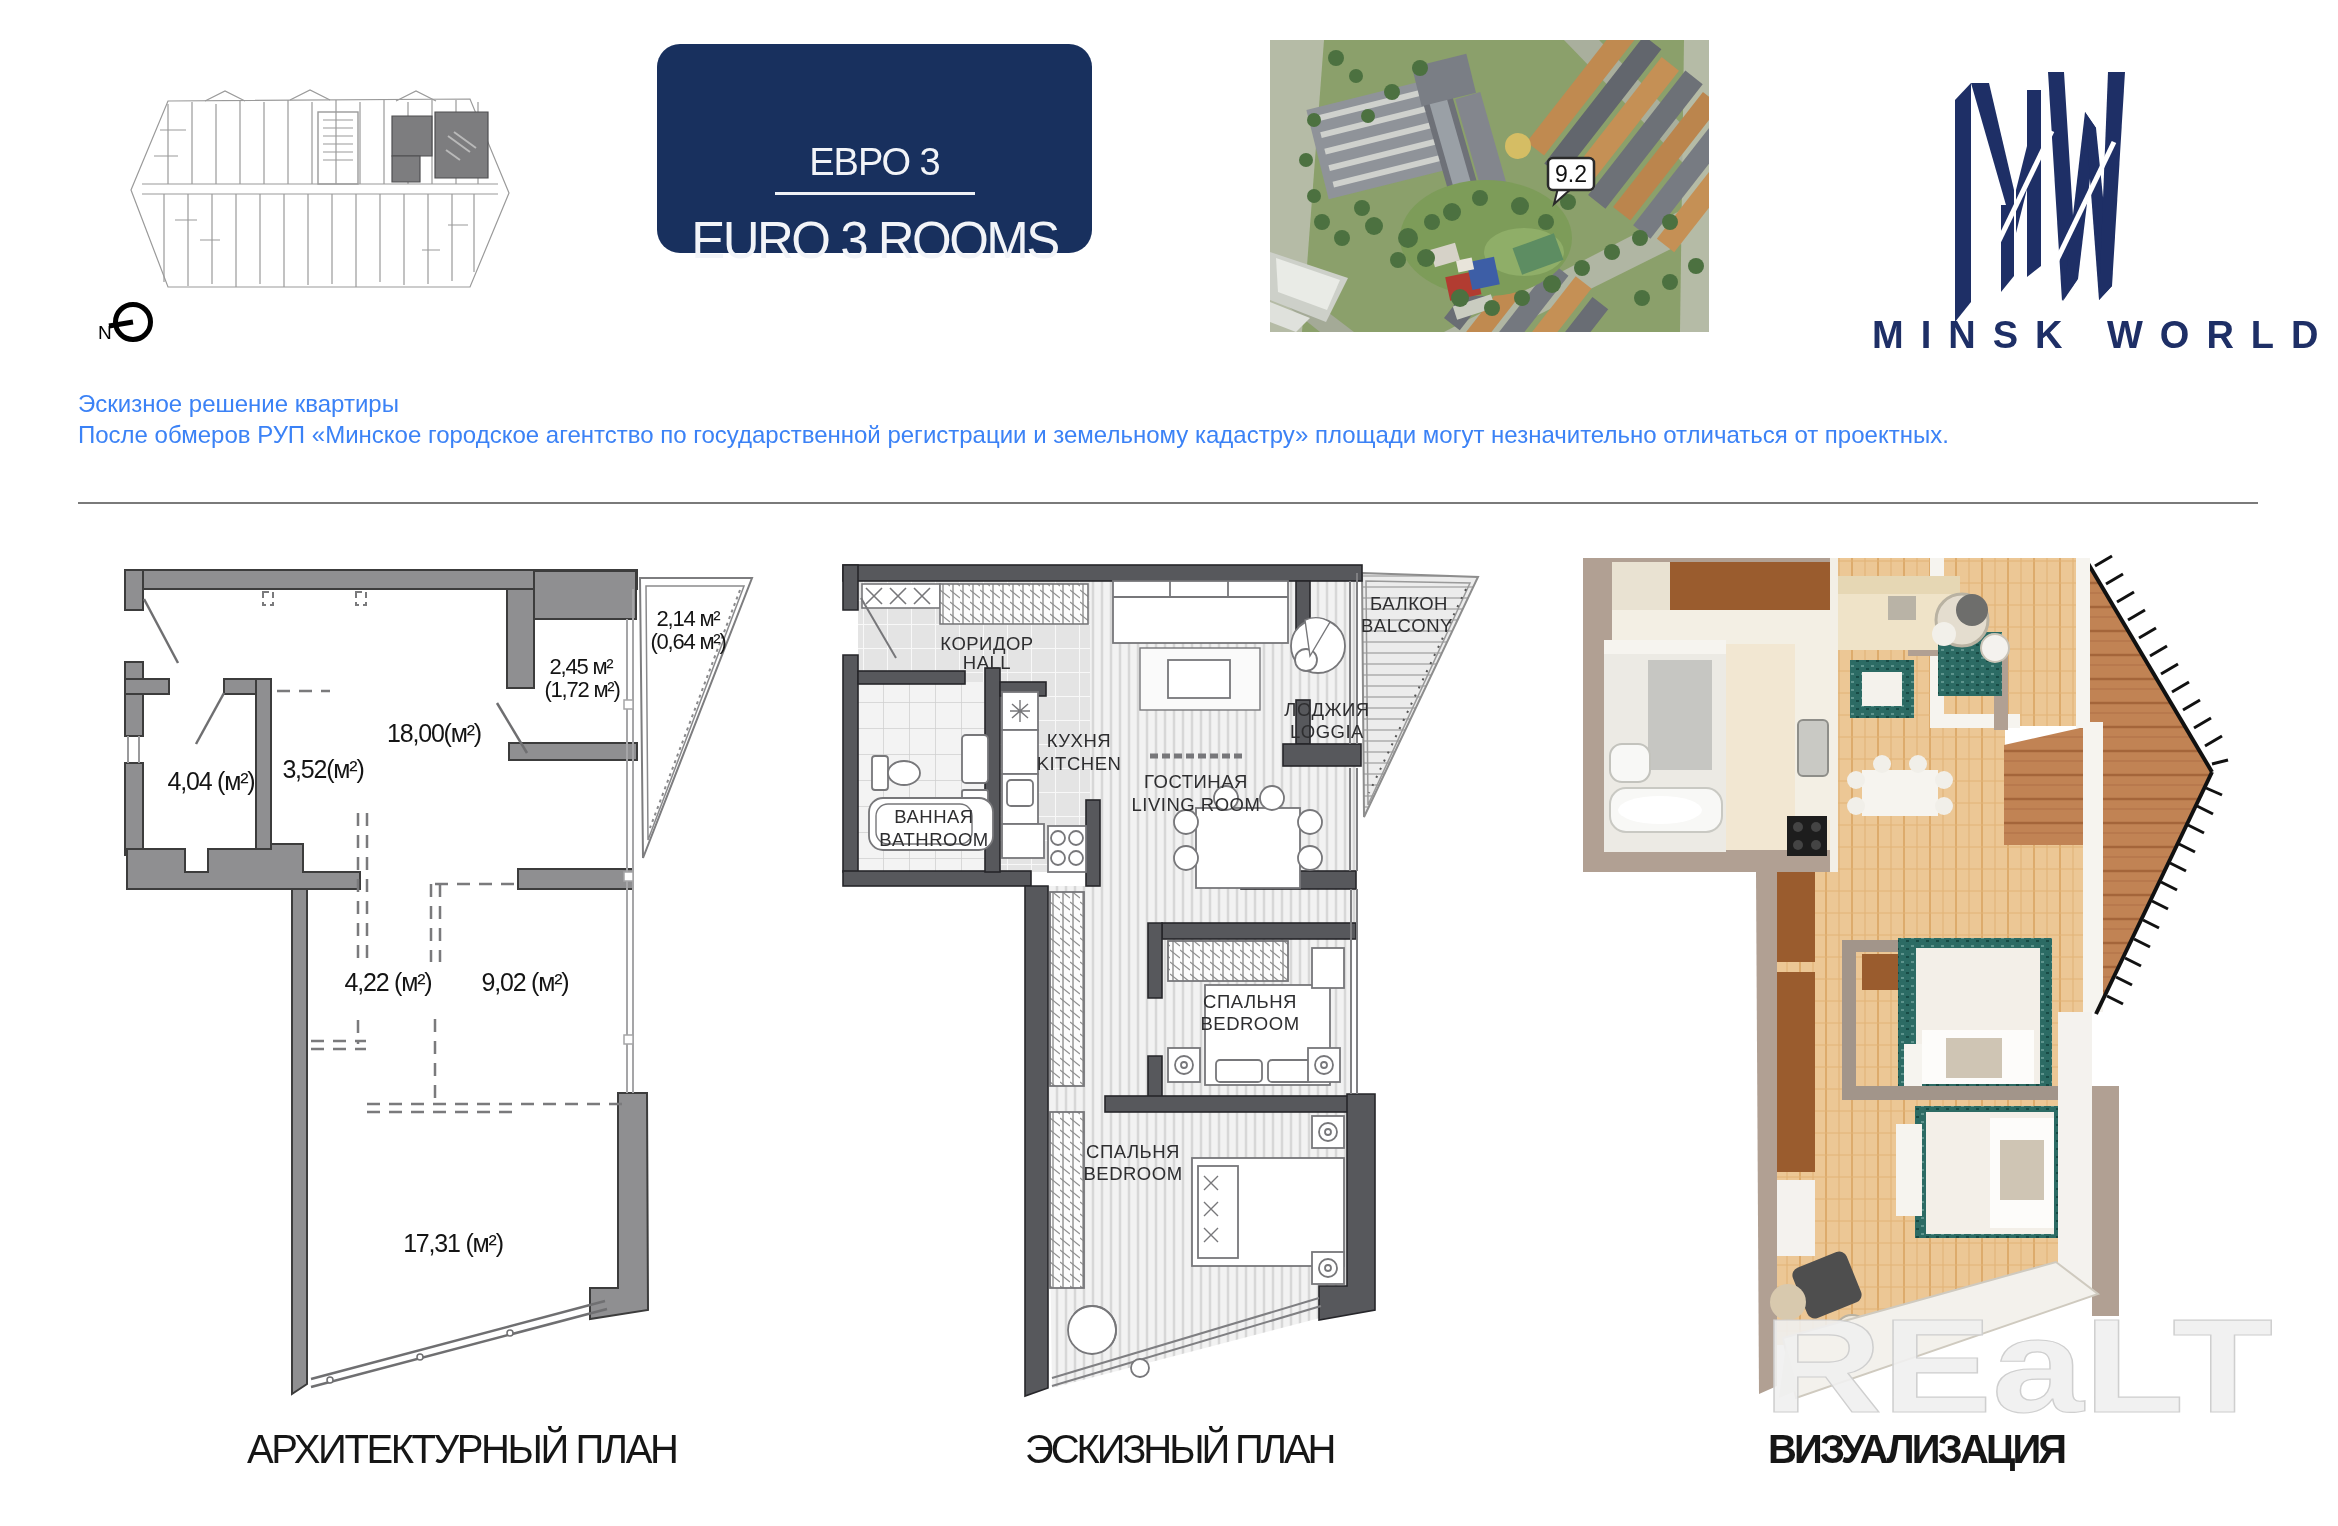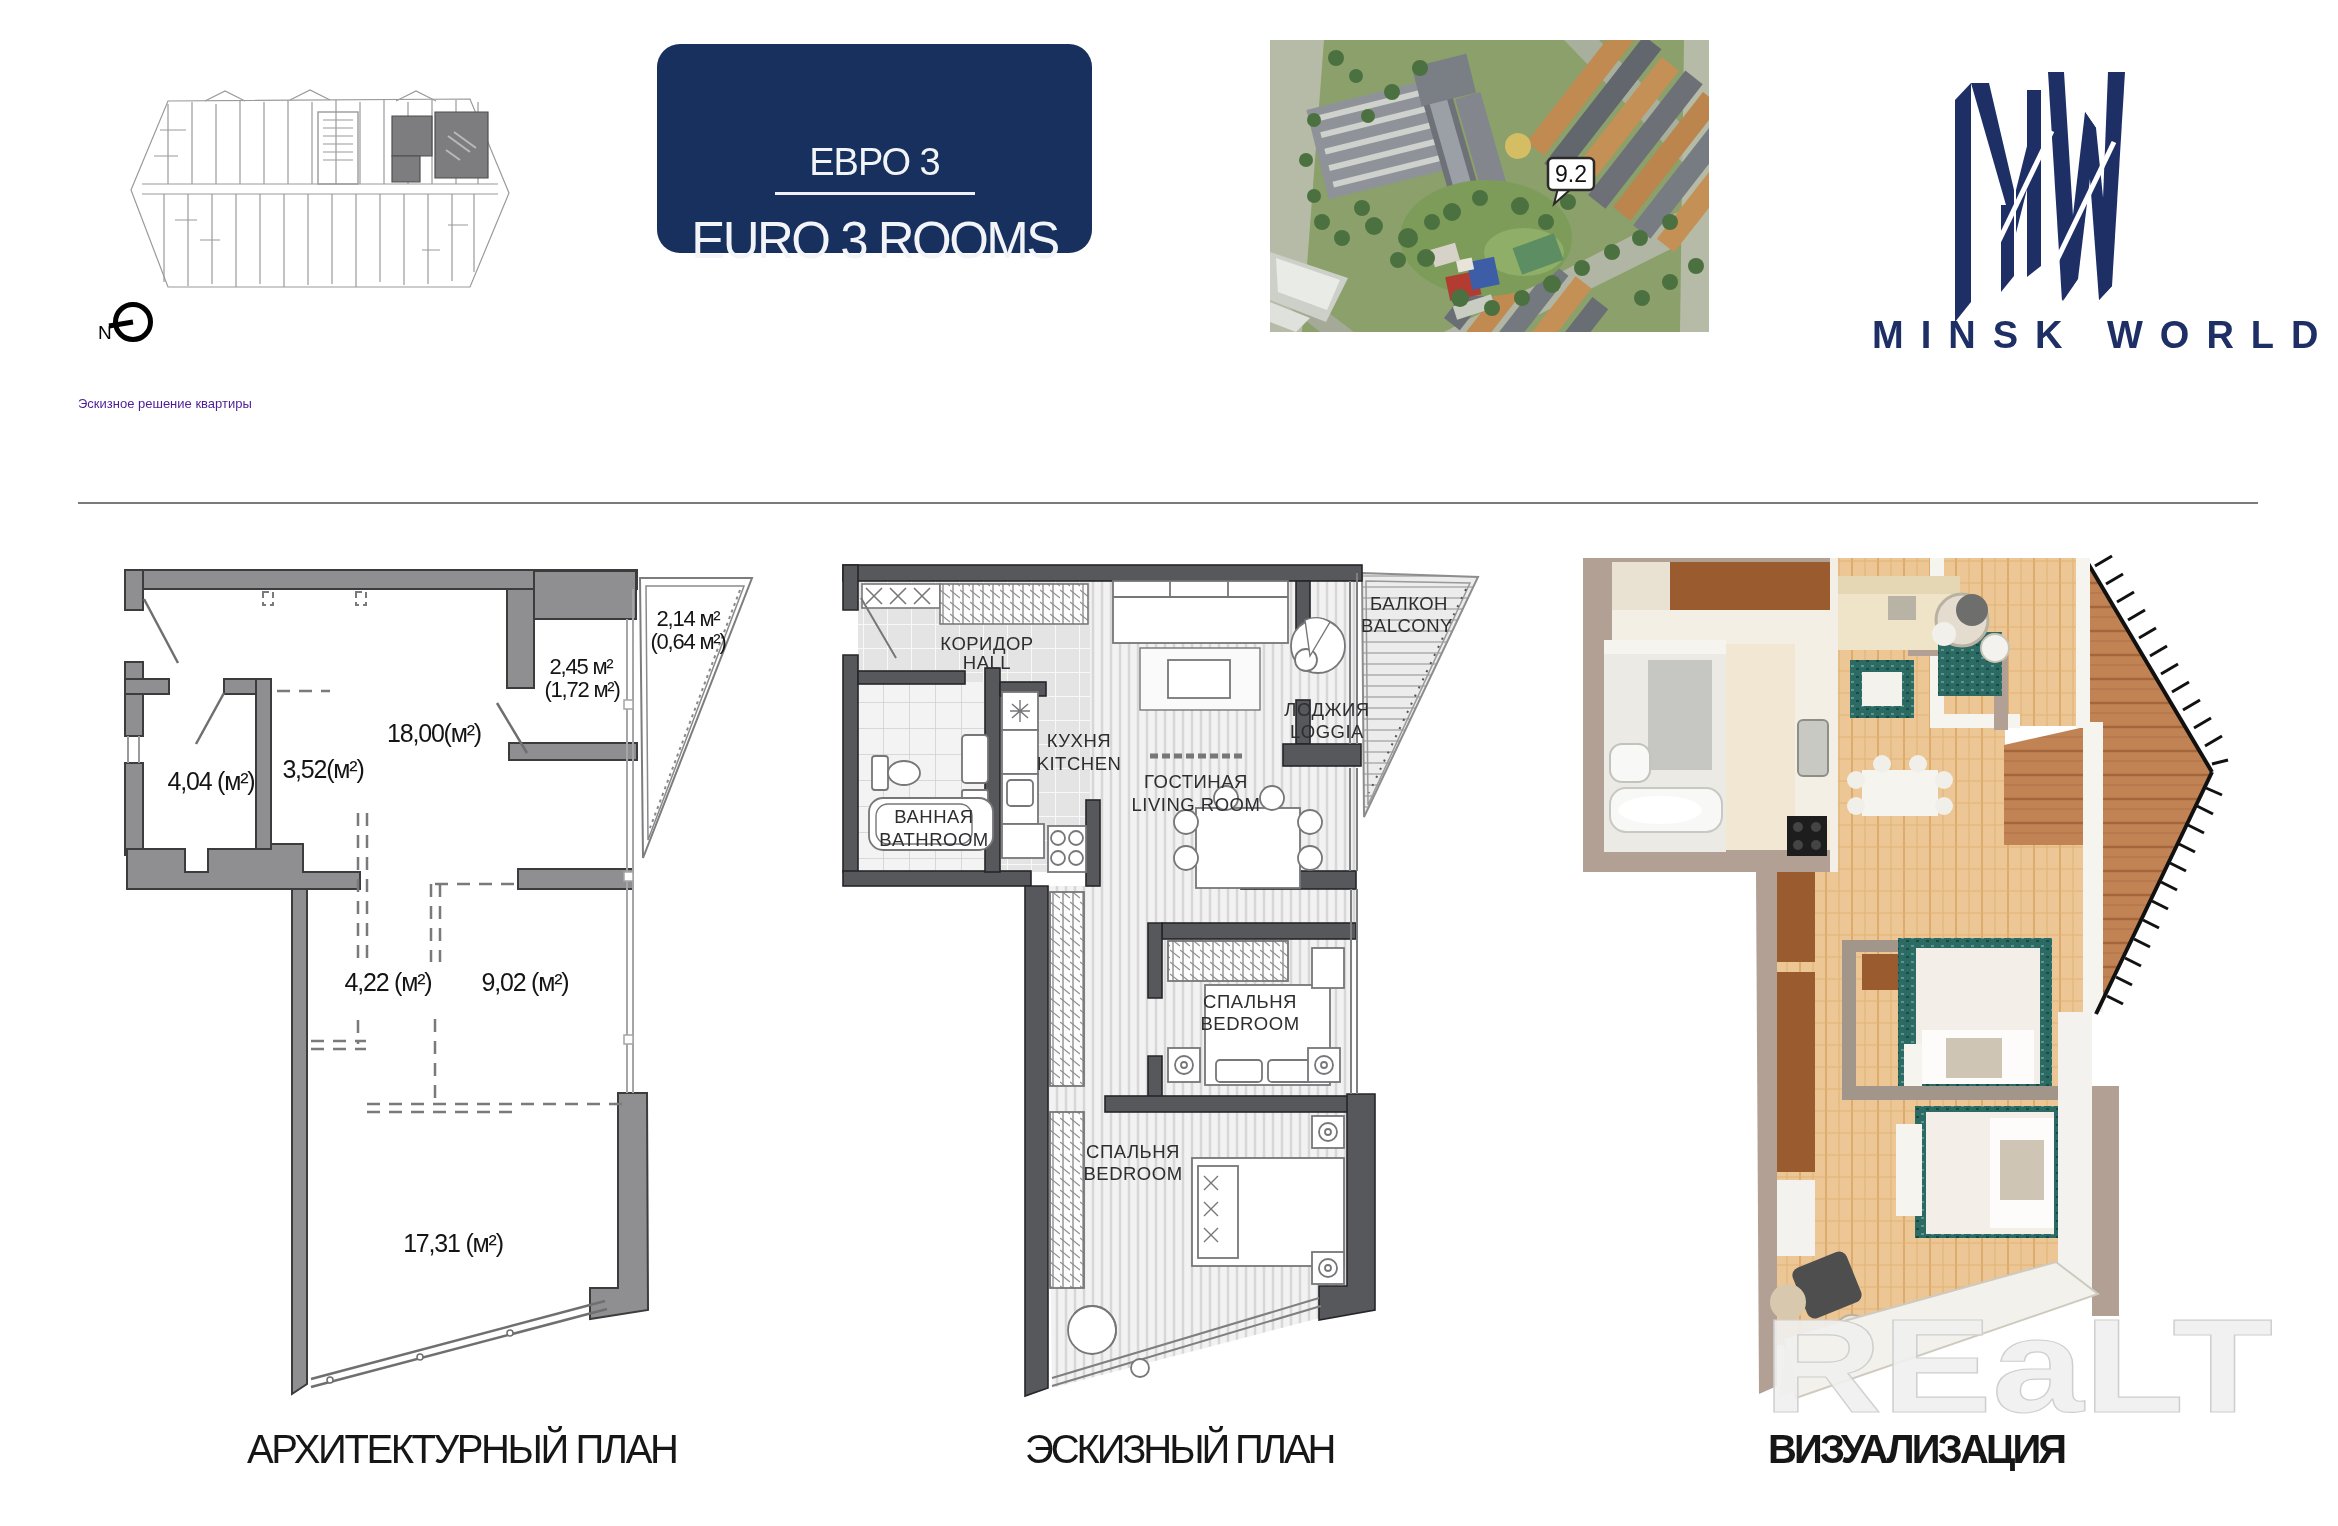--- a/index.html
+++ b/index.html
@@ -194,22 +194,23 @@
 
 <g stroke="#ffffff" stroke-width="5">
   <line x1="1996" y1="247" x2="2052" y2="131"></line>
   <line x1="2056" y1="262" x2="2114" y2="142"></line>
 </g>
 
 <text x="1872" y="348" font-family="Liberation Sans, sans-serif" font-weight="bold" font-size="38" fill="#1e2f66" letter-spacing="17">MINSK WORLD</text>
 </svg>
 </div>
 
-<div class="abs" style="left:78px;top:389px;width:2180px;font-size:13px;color:#4c1d95;line-height:30.5px;">
+<div class="abs" style="left:78px;top:389px;width:2180px;font-size:24px;color:#3b82f6;line-height:30.5px;">
   <div>Эскизное решение квартиры</div>
+  <div>После обмеров РУП «Минское городское агентство по государственной регистрации и земельному кадастру» площади могут незначительно отличаться от проектных.</div>
 </div>
 
 <div class="abs" style="left:78px;top:502px;width:2180px;border-top:2px solid #7a7a7a;"></div>
 
 <div class="abs" style="left:100px;top:555px;">
 <svg width="680" height="860" viewBox="100 555 680 860" id="planA">
 <g stroke="#3c3c3c" stroke-width="2" fill="#8f8f91">
 
   <rect x="125" y="570" width="512" height="19"></rect>
 

